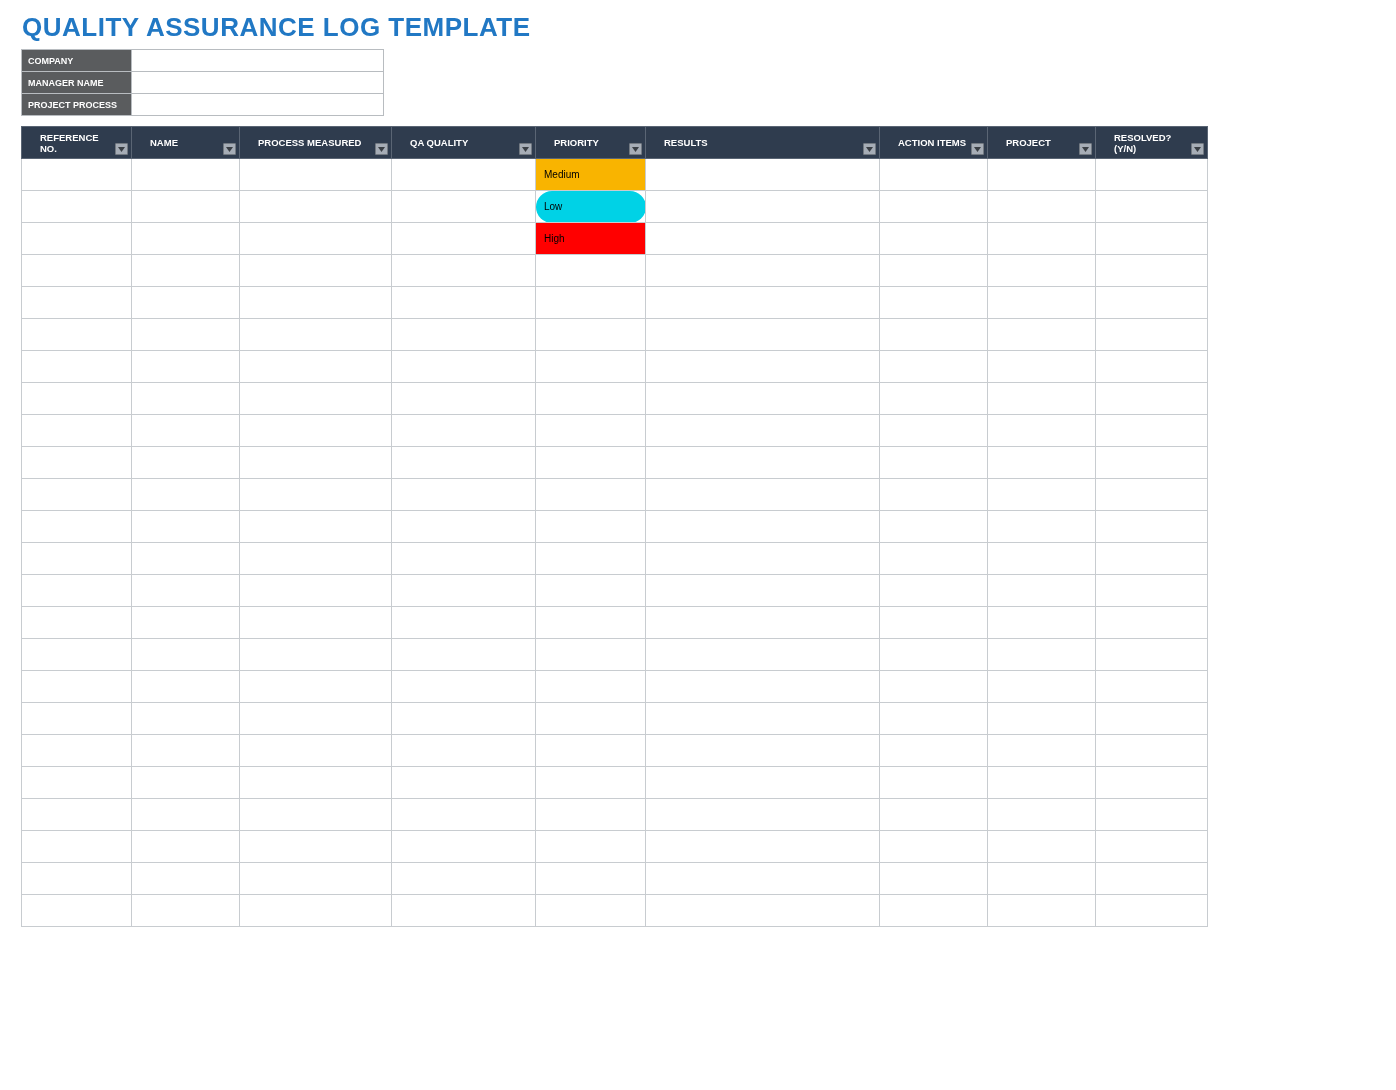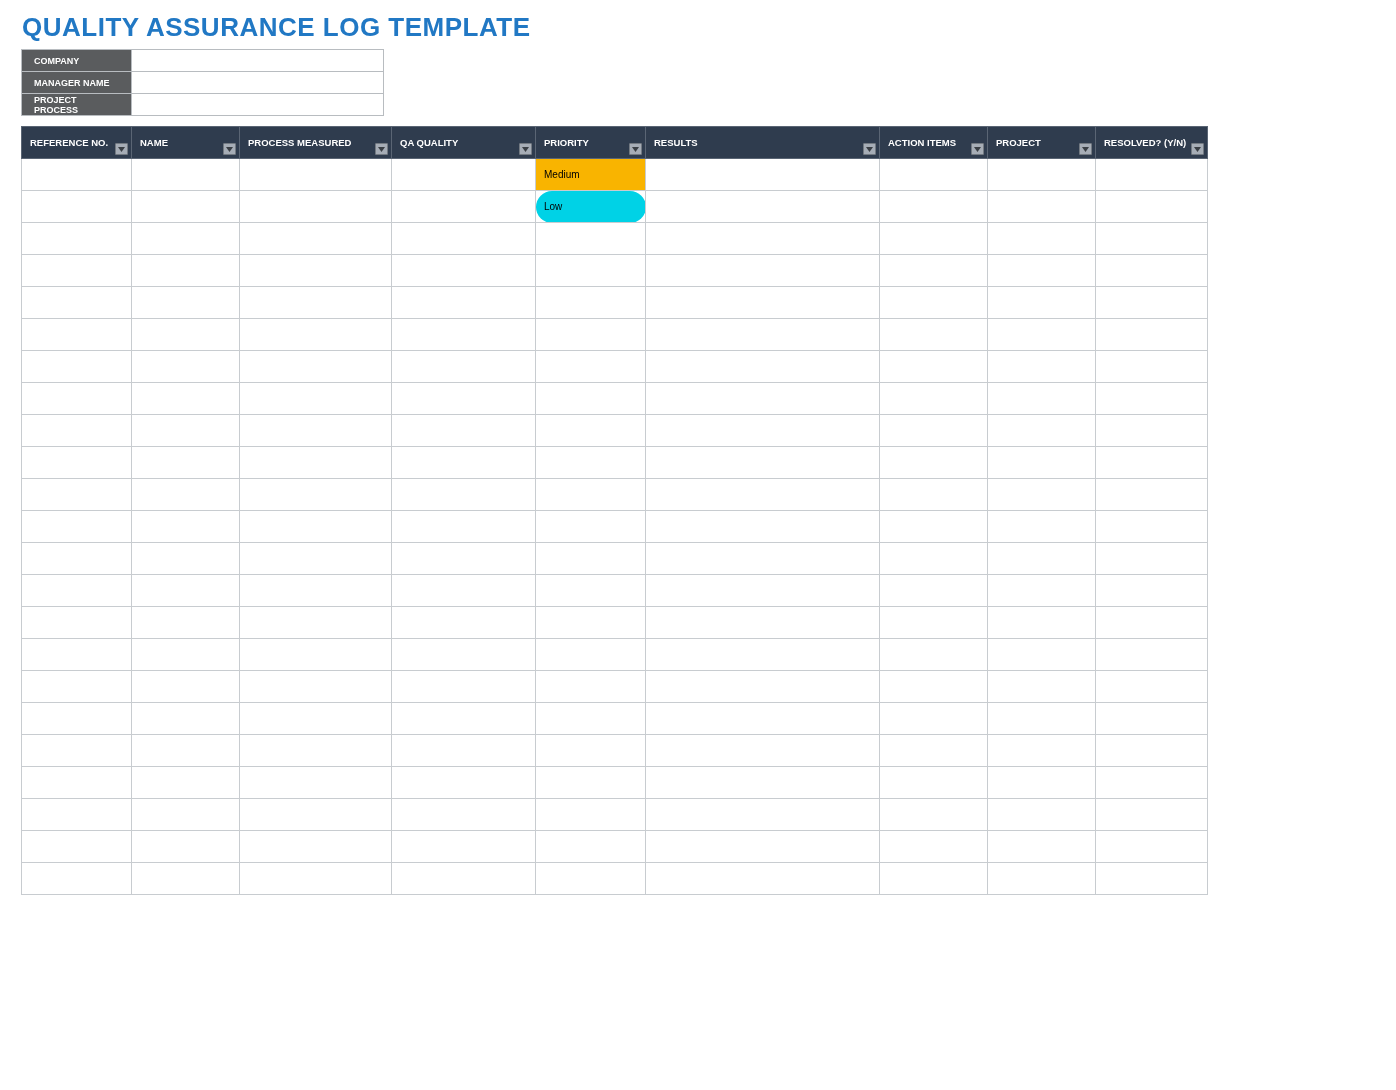--- a/index.html
+++ b/index.html
@@ -25,21 +25,21 @@
     border: 1px solid #b8bcc0;
     height: 22px;
     font-size: 9px;
     font-weight: 700;
     color: #fff;
     vertical-align: middle;
   }
   .meta-label {
     background: #5a5c5e;
     width: 110px;
-    padding: 0 12px;
+    padding: 0 6px;
   }
   .meta-value {
     background: #fff;
     width: 252px;
     color: #000;
     font-weight: 400;
     padding: 0 6px;
   }
 
   .log-table {
@@ -47,21 +47,21 @@
     table-layout: fixed;
     width: 1186px;
     margin-left: 7px;
   }
   .log-table th {
     background: #2f3c4e;
     color: #fff;
     font-size: 9.5px;
     font-weight: 700;
     text-align: left;
-    padding: 0 8px;
+    padding: 0 18px;
     height: 32px;
     border: 1px solid #5a6574;
     position: relative;
     vertical-align: middle;
   }
   .log-table th span.lbl { display: inline-block; }
   .filter-btn {
     position: absolute;
     right: 3px;
     bottom: 3px;
@@ -203,20 +203,31 @@
         <td></td>
         <td></td>
         <td></td>
         <td></td>
       </tr>
       <tr>
         <td></td>
         <td></td>
         <td></td>
         <td></td>
+        <td class="prio prio-high">High</td>
+        <td></td>
+        <td></td>
+        <td></td>
+        <td></td>
+      </tr>
+      <tr>
+        <td></td>
+        <td></td>
+        <td></td>
+        <td></td>
         <td></td>
         <td></td>
         <td></td>
         <td></td>
         <td></td>
       </tr>
       <tr>
         <td></td>
         <td></td>
         <td></td>

